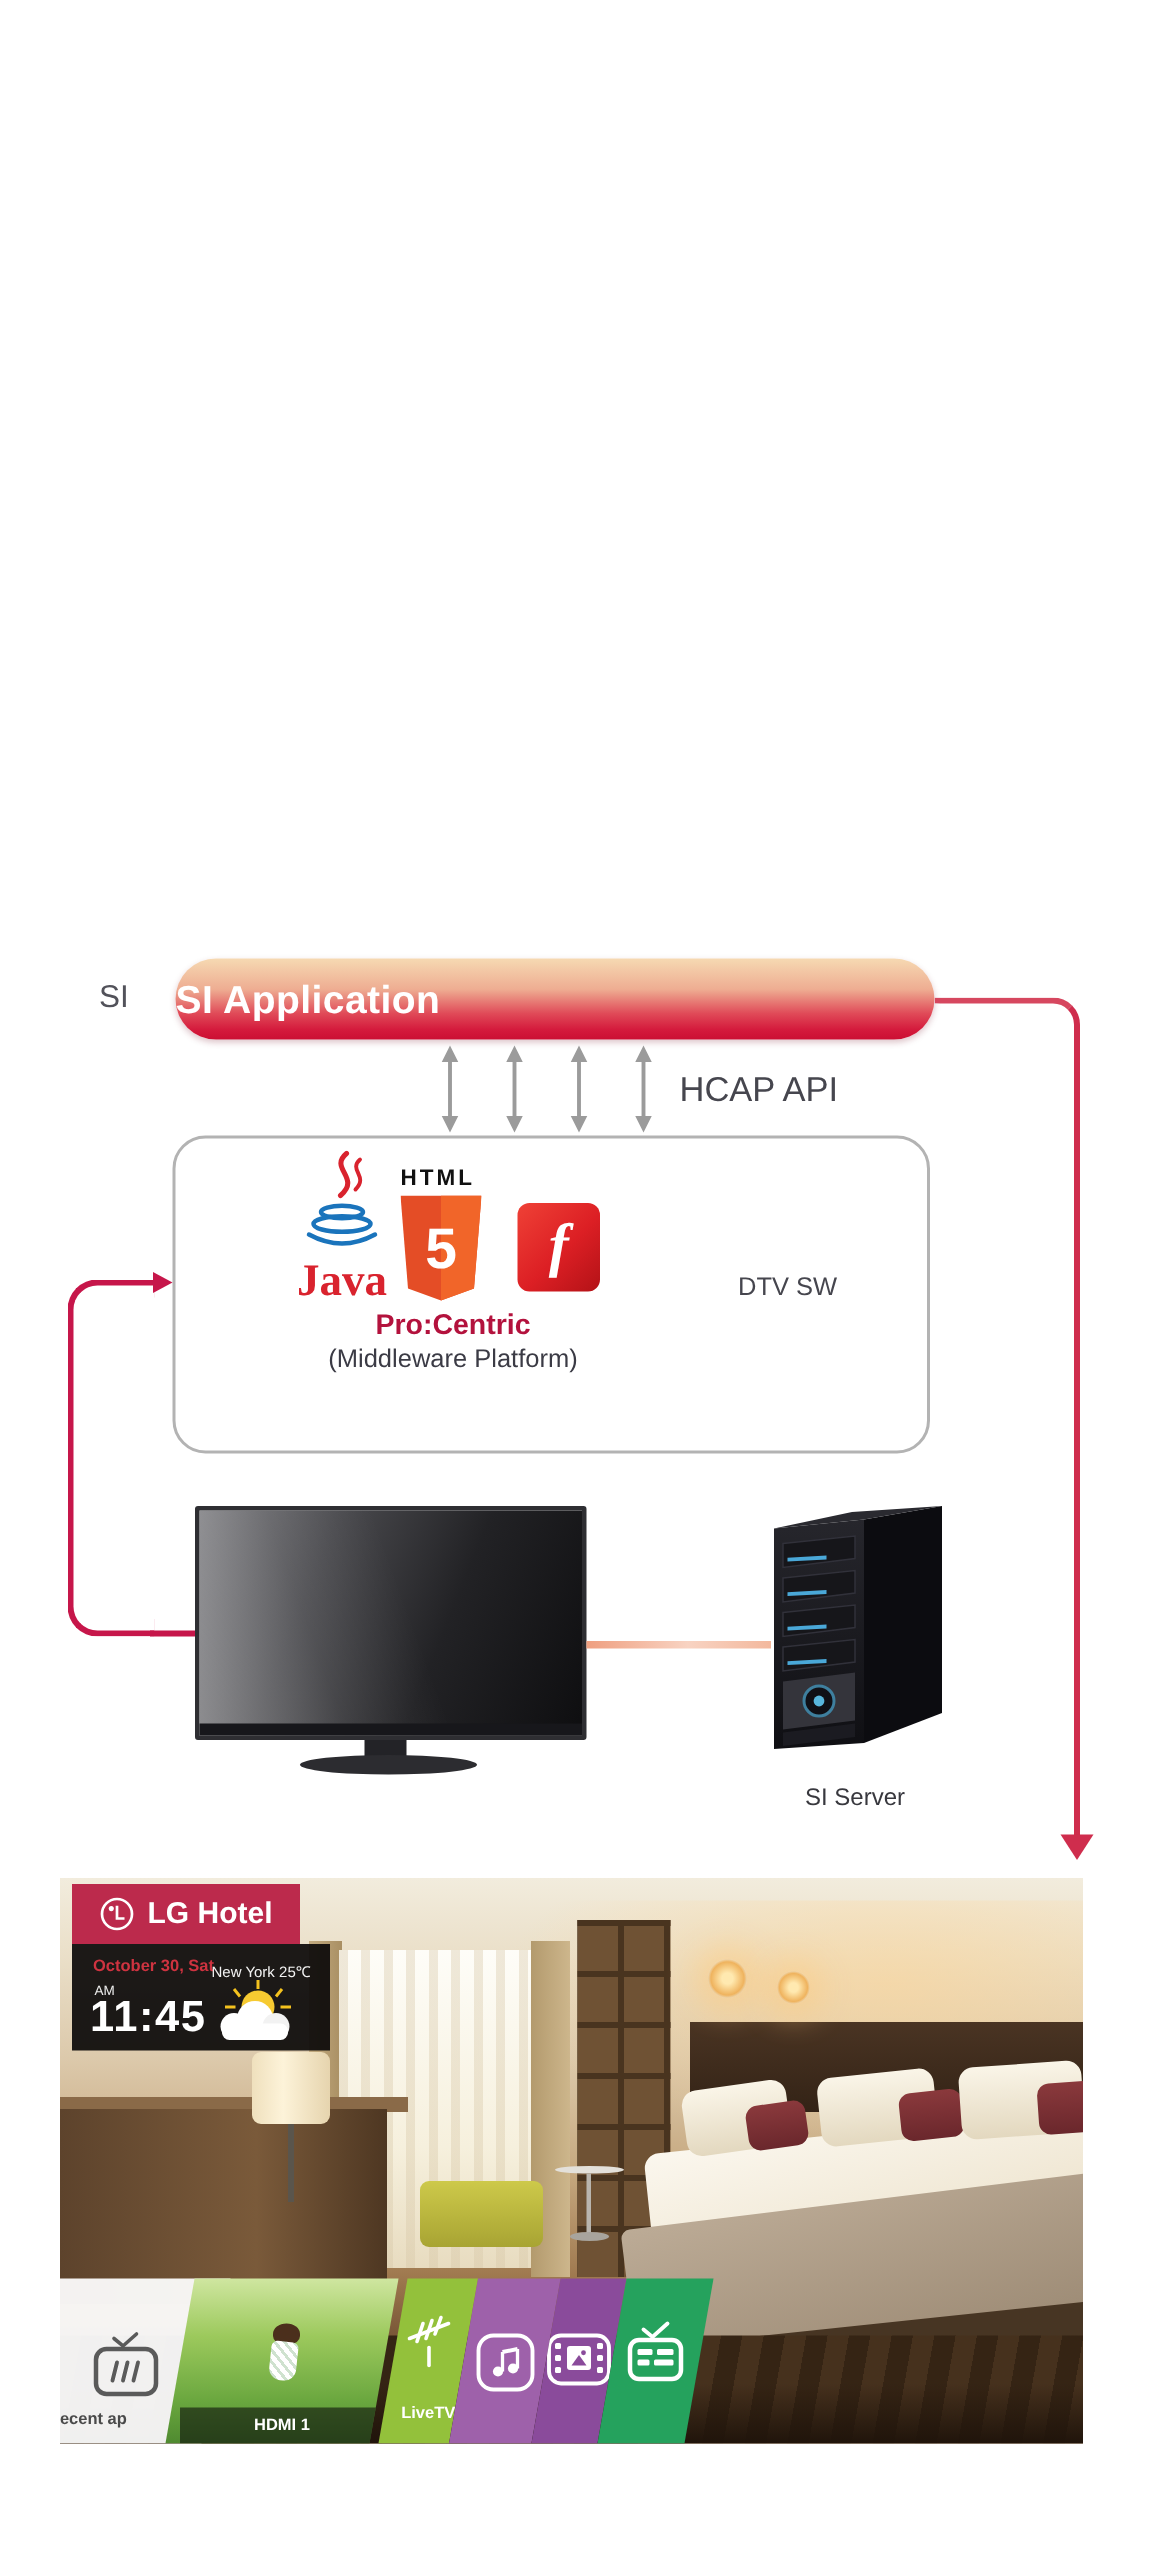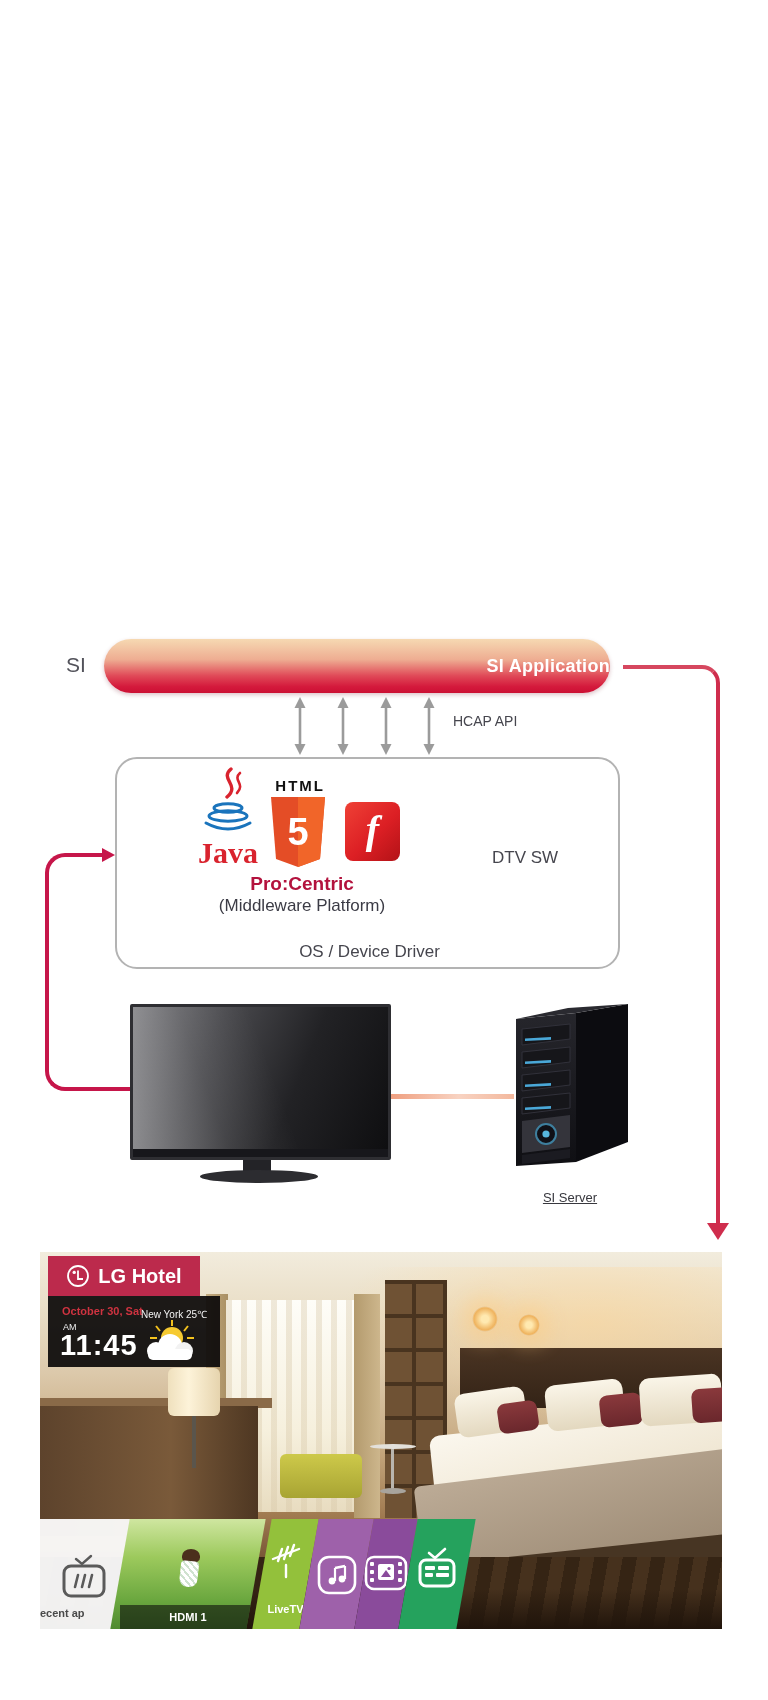--- a/index.html
+++ b/index.html
@@ -6,46 +6,46 @@
   html,body { background:#fff; }
   #canvas {
     position:relative; width:768px; height:1700px; background:#fff;
     font-family:"Liberation Sans", sans-serif; overflow:hidden; margin:12px auto;
   }
   .abs { position:absolute; }
 
   
   .si-label { left:66px; top:641px; font-size:21px; color:#52525a; }
   .si-bar {
-    left:104px; top:627px; width:506px; height:54px; border-radius:27px;
+    left:117px; top:627px; width:506px; height:54px; border-radius:27px;
     background:linear-gradient(180deg,#f6d9b2 0%,#eead92 38%,#e04a58 68%,#d41a3c 88%,#cb0f33 100%);
     box-shadow:0 2px 4px rgba(120,20,40,.25);
-    display:flex; align-items:center; justify-content:flex-end;
-    color:#fff; font-size:18px; font-weight:bold; letter-spacing:.3px;
+    display:flex; align-items:center; justify-content:flex-start;
+    color:#fff; font-size:26px; font-weight:bold; letter-spacing:.3px;
   }
   .right-conn {
     left:623px; top:653px; width:97px; height:560px;
     border-top:4px solid #d6475f; border-right:4px solid #cf2d4d;
     border-top-right-radius:18px;
   }
   .right-arrowhead {
     left:707px; top:1211px; width:0; height:0;
     border-left:11px solid transparent; border-right:11px solid transparent;
     border-top:17px solid #cf2d4d;
   }
-  .hcap { left:453px; top:701px; font-size:14px; color:#46464e; }
+  .hcap { left:453px; top:701px; font-size:23px; color:#46464e; }
   .arrows-svg { left:286px; top:684px; }
 
   .mw-box {
     left:115px; top:745px; width:505px; height:212px; background:#fff;
     border:2px solid #b3b3b3; border-radius:22px;
   }
   .mw-box .inner { position:absolute; }
   .java-logo { left:80px; top:8px; }
-  .html5-wrap { left:150px; top:18px; width:58px; text-align:right; }
+  .html5-wrap { left:150px; top:18px; width:58px; text-align:left; }
   .html-word { font-size:15px; font-weight:bold; color:#111; letter-spacing:2px; }
   .flash-tile {
     left:228px; top:43px; width:55px; height:59px; border-radius:8px;
     background:linear-gradient(135deg,#ef4136 0%,#dc1f24 55%,#b31217 100%);
     display:flex; align-items:center; justify-content:center;
   }
   .flash-f { color:#fff; font-family:"Liberation Serif", serif; font-style:italic; font-weight:bold; font-size:40px; line-height:1; padding-bottom:4px; }
   .procentric { left:0; top:114px; width:370px; text-align:center; font-size:19px; font-weight:bold; color:#b3123d; }
   .platform  { left:0; top:137px; width:370px; text-align:center; font-size:17px; color:#3b3b45; }
   .dtv       { left:375px; top:89px; font-size:17px; color:#46464e; }
@@ -71,21 +71,21 @@
     border:3px solid #2e2e32; border-radius:2px;
   }
   .tv .glare { position:absolute; inset:0; background:linear-gradient(70deg,rgba(255,255,255,.30) 0%,rgba(255,255,255,.08) 32%,transparent 55%); }
   .tv .chin  { position:absolute; left:0; bottom:0; width:100%; height:8px; background:#17171b; }
   .tv-neck { left:243px; top:1148px; width:28px; height:12px; background:#232327; }
   .tv-base { left:200px; top:1158px; width:118px; height:13px; border-radius:50%; background:#2c2c30; }
   .orange-conn { left:391px; top:1082px; width:123px; height:5px;
     background:linear-gradient(90deg,#ef9f80,#f8d3c2 55%,#f3b89d); }
   .server-wrap { left:514px; top:991px; }
   .tv-caption { left:128px; top:1176px; width:264px; text-align:center; font-size:17px; color:#38383e; }
-  .server-caption { left:508px; top:1178px; width:124px; text-align:center; font-size:13px; color:#38383e;text-decoration:underline; }
+  .server-caption { left:508px; top:1178px; width:124px; text-align:center; font-size:16px; color:#38383e; }
 
   
   .hotel { left:40px; top:1240px; width:682px; height:377px; overflow:hidden; background:#c9b291; }
   .hotel .abs { position:absolute; }
   .room-base { inset:0; background:linear-gradient(180deg,#f2ecdd 0%,#eadfc8 14%,#dcc9ab 32%,#c6a87f 52%,#a07a50 70%,#6b4a2e 85%,#3c2817 100%); }
   .warm-glow { right:0; top:4%; width:60%; height:46%; background:radial-gradient(ellipse at 68% 32%, rgba(255,214,150,.55), transparent 65%); }
   .window { left:186px; top:48px; width:130px; height:212px;
     background:linear-gradient(180deg,#fefdf8 0%,#f6f0dd 62%,#e8dcc0 100%); }
   .window .sheer { position:absolute; inset:0;
     background:repeating-linear-gradient(90deg, rgba(214,198,166,.38) 0 6px, transparent 6px 15px); }
@@ -223,21 +223,20 @@
         <polygon points="27,0 54,0 49,62 27,70" fill="#f16529"></polygon>
         <text x="27" y="48" text-anchor="middle" font-family="Liberation Sans, sans-serif" font-weight="bold" font-size="38" fill="#ffffff">5</text>
       </svg>
     </div>
     <div class="inner flash-tile">
       <span class="flash-f">f</span>
     </div>
     <div class="inner platform">(Middleware Platform)</div>
     <div class="inner procentric">Pro:Centric</div>
     <div class="inner dtv">DTV SW</div>
-    <div class="inner os">OS / Device Driver</div>
   </div>
 
   <div class="abs left-conn"></div>
   <div class="abs left-conn-ext"></div>
   <div class="abs left-arrowhead"></div>
 
   <div class="abs tv">
     <div class="glare"></div>
     <div class="chin"></div>
   </div>

